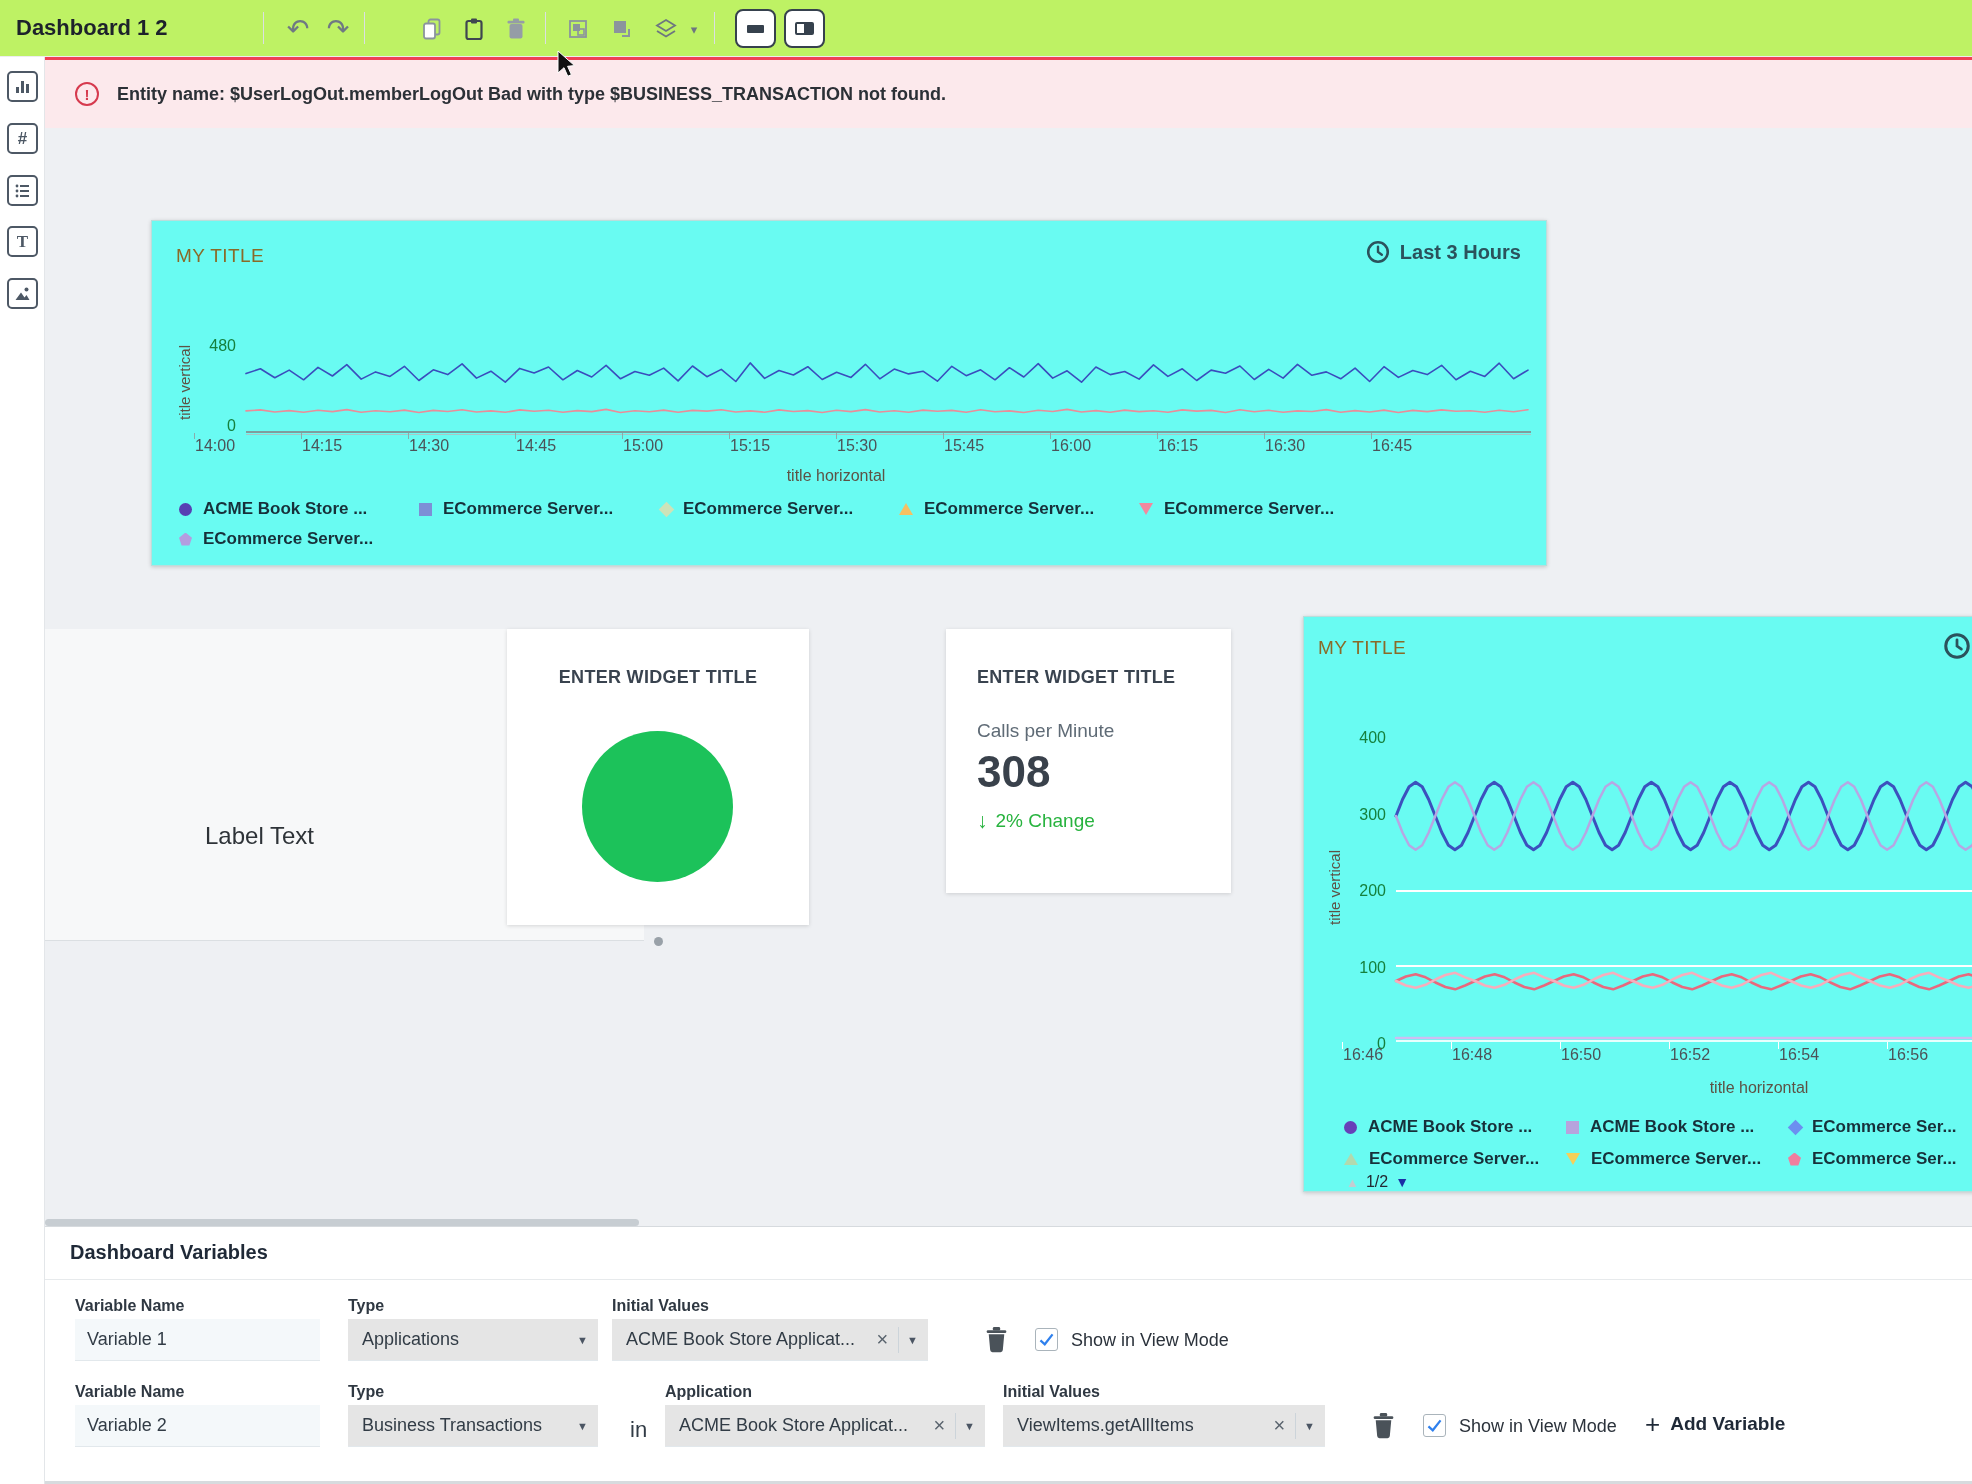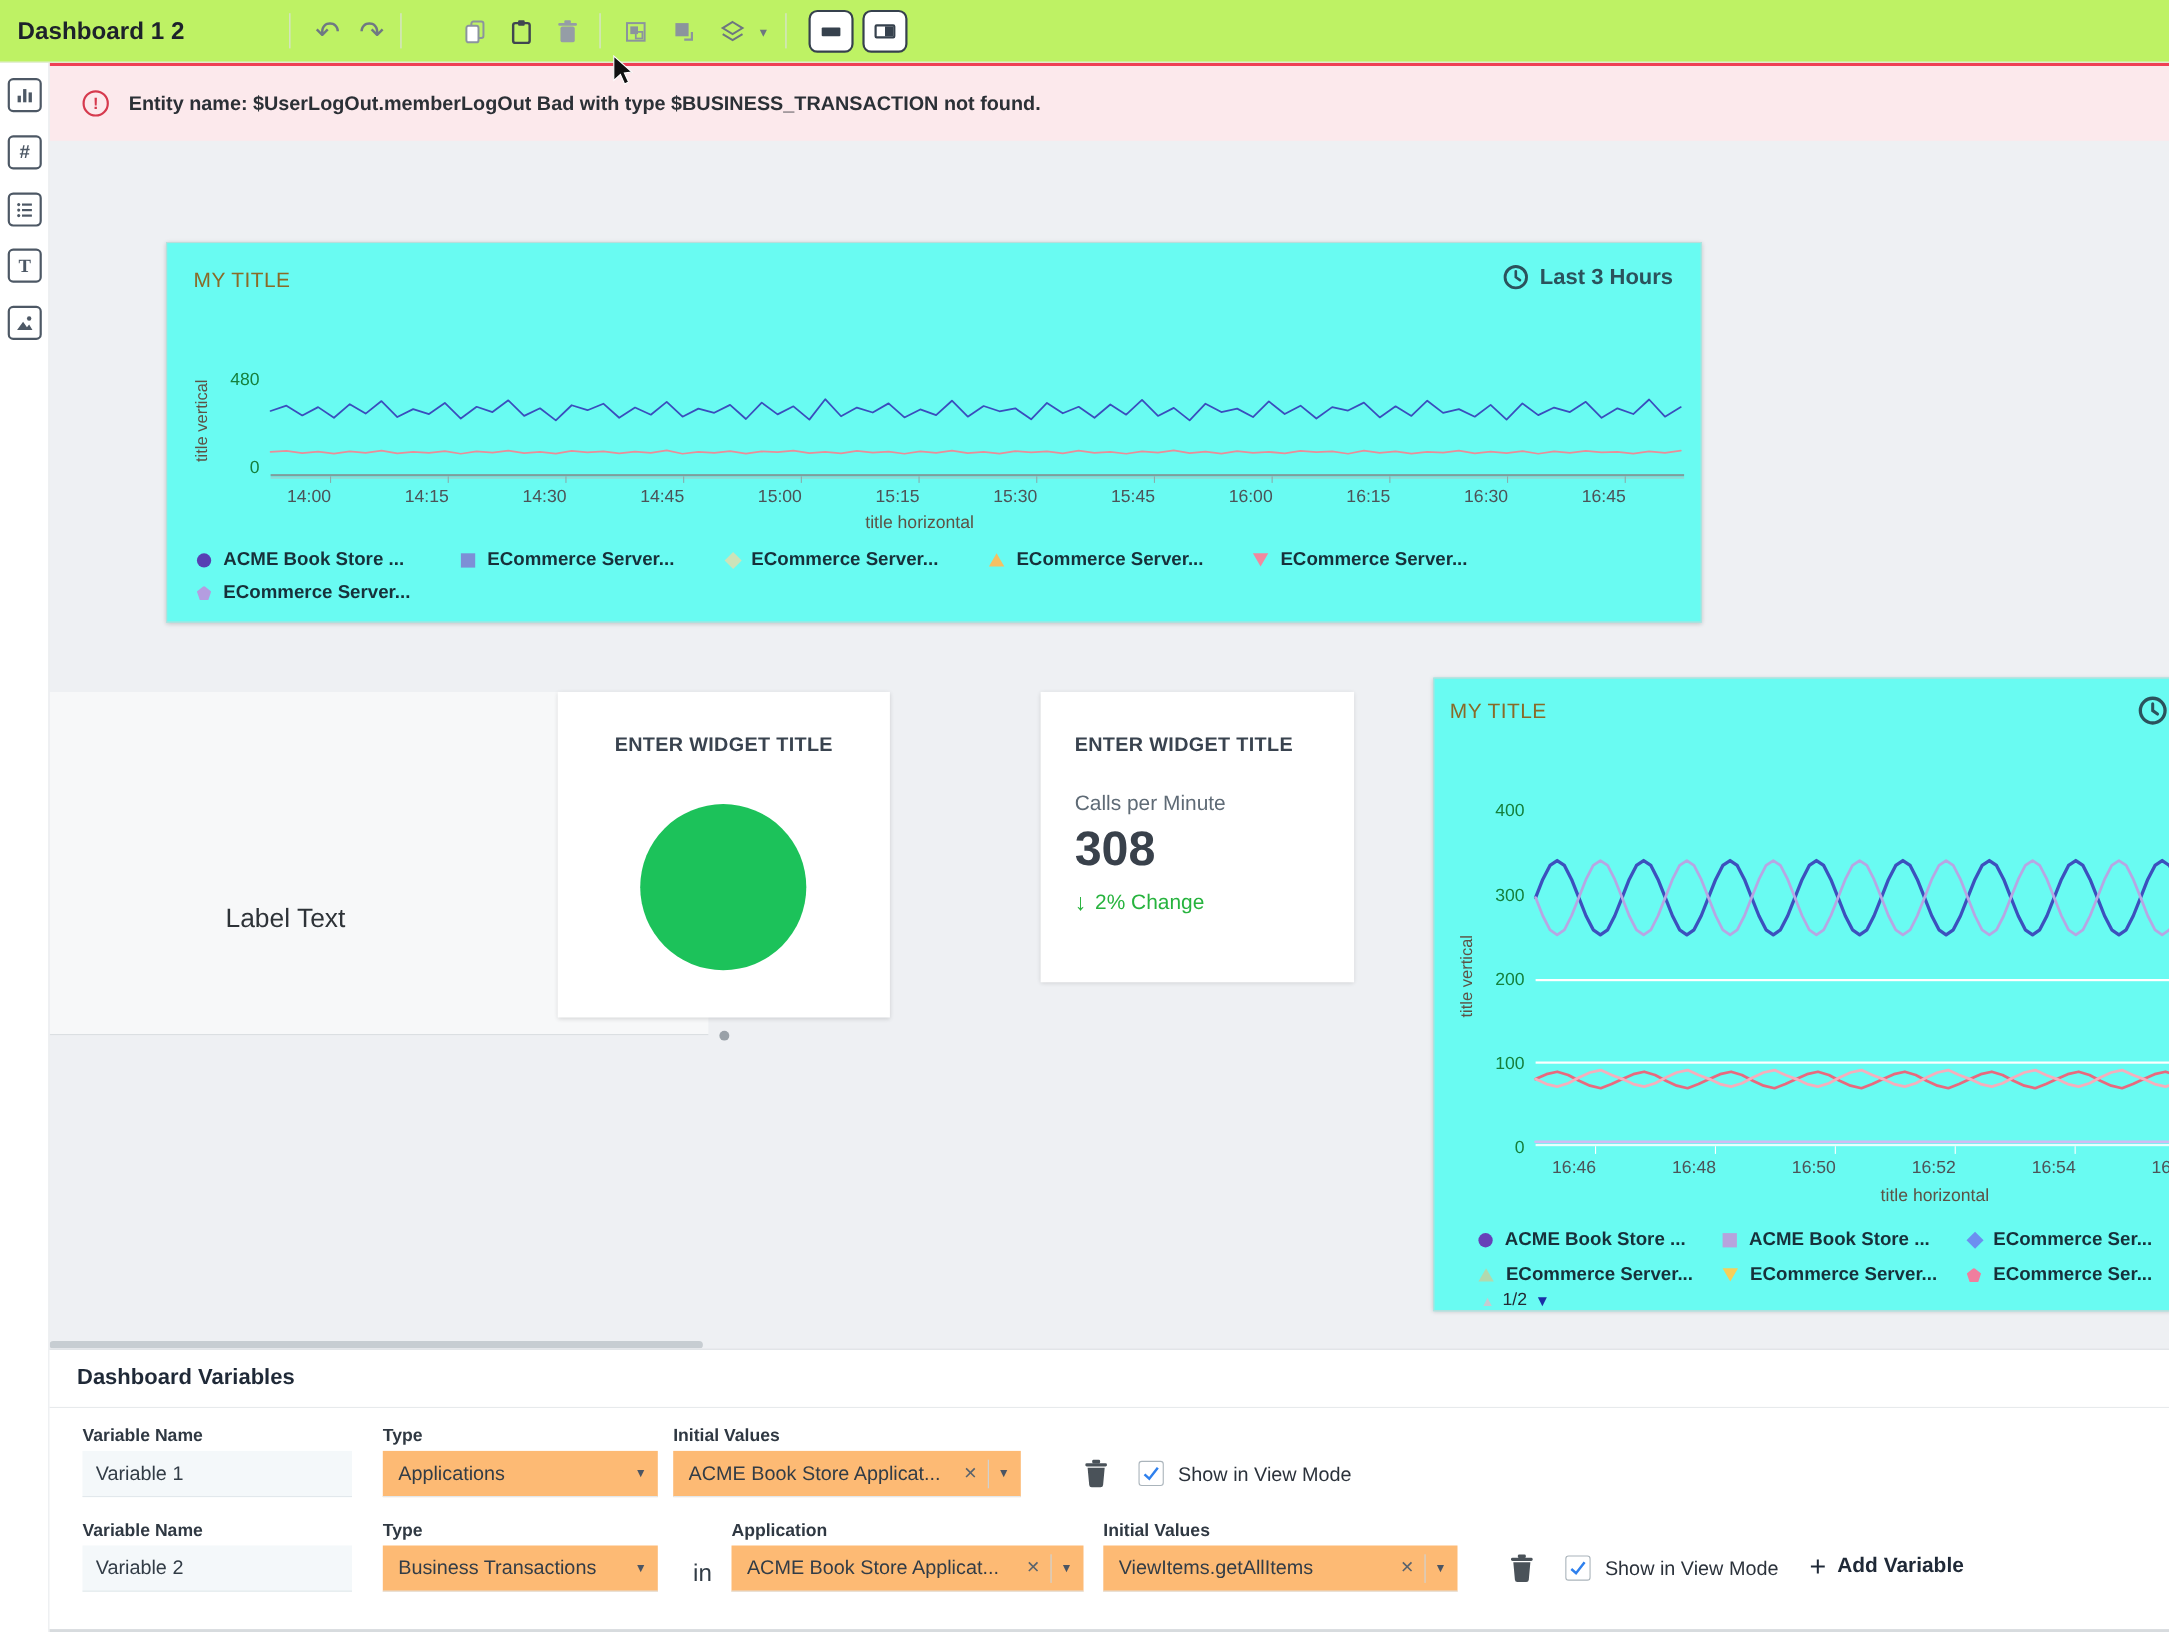--- a/index.html
+++ b/index.html
@@ -50,21 +50,21 @@
   .chart-title { position:absolute; font-size:19px; font-weight:normal; color:#8a6a28; letter-spacing:.4px; }
   .time-range { position:absolute; display:flex; align-items:center; gap:9px; color:#2b525c; font-size:20px; font-weight:bold; }
   .y-axis-title { position:absolute; font-size:15px; color:#5d5245; text-align:center; transform:rotate(-90deg); }
   .yticks { position:absolute; display:flex; flex-direction:column; justify-content:space-between; align-items:flex-end; }
   .yticks span { font-size:16px; color:#15803d; line-height:1; }
   .plot-svg { position:absolute; overflow:visible; }
   .baseline1 { position:absolute; height:4px; border-top:2px solid #7f9d9d; border-bottom:1px solid #aac6c6; }
   .baseline2 { position:absolute; height:2px; background:rgba(255,255,255,.85); }
   .gridline { position:absolute; height:2px; background:#fff; }
   .xticks { position:absolute; display:flex; }
-  .tick-cell { display:flex; flex-direction:column; align-items:flex-end; width:var(--cellw); }
+  .tick-cell { display:flex; flex-direction:row; align-items:flex-start; width:var(--cellw); }
   .tick-mark { width:1px; height:6px; background:#8aabab; }
   .xticks-white .tick-mark { background:#fff; height:7px; }
   .tick-label { margin-top:4px; font-size:16px; color:#4c5358; }
   .x-axis-title { position:absolute; font-size:16px; color:#5d5245; text-align:center; }
   .legend { position:absolute; display:flex; flex-wrap:wrap; }
   .legend-item { display:flex; align-items:center; cursor:pointer; }
   .legend-c1 .legend-item { width:240px; margin-bottom:10px; }
   .legend-c2 .legend-item { width:222px; margin-bottom:12px; }
   .legend-label { font-size:17px; font-weight:bold; color:#17303a; white-space:nowrap; overflow:hidden; }
   .marker { width:13px; height:13px; display:inline-block; flex:none; margin-right:11px; }
@@ -90,21 +90,21 @@
   .resize-handle { position:absolute; width:9px; height:9px; border-radius:50%; background:#99a1a8; }
   .hscroll-notch { position:absolute; left:0; top:1091px; width:594px; height:7px; background:#c7cdd2; border-radius:4px; }
   
   .vars-panel { position:absolute; left:45px; top:1226px; width:1927px; height:258px; background:#fff;
                 border-top:1px solid #d6dade; border-bottom:3px solid #d7dbde; z-index:4; }
   .vars-title { position:absolute; left:25px; top:14px; font-size:20px; font-weight:bold; color:#1f2937; }
   .vars-divider { position:absolute; left:0; top:52px; width:100%; height:1px; background:#e7eaec; }
   .field-label { position:absolute; font-size:16px; font-weight:bold; color:#2f3842; }
   .var-input { position:absolute; height:42px; background:#f4f8fa; border:none; border-bottom:1px solid #e2e8ec;
                font-family:"Liberation Sans",sans-serif; font-size:18px; color:#323c46; padding:0 12px; }
-  .var-select, .var-chip { position:absolute; height:42px; background:#fdba74; border-bottom:1px solid #e2e8ec;
+  .var-select, .var-chip { position:absolute; height:42px; background:#e5e5e5; border-bottom:1px solid #e2e8ec;
                display:flex; align-items:center; padding:0 10px 0 14px; cursor:pointer; }
   .sel-text { flex:1; font-size:18px; color:#323c46; white-space:nowrap; overflow:hidden; }
   .sel-caret { font-size:11px; color:#4b5563; margin-left:8px; }
   .chip-x { font-size:20px; color:#59636d; margin:0 10px; cursor:pointer; }
   .chip-div { width:1px; height:26px; background:#ccd4da; }
   .in-text { position:absolute; font-size:22px; color:#323c46; }
   .icon-btn { position:absolute; background:none; border:none; cursor:pointer; padding:0; }
   .checkbox { position:absolute; width:23px; height:23px; background:#fff; border:1.5px solid #aab4bb; border-radius:3px;
               display:flex; align-items:center; justify-content:center; cursor:pointer; }
   .cb-label { position:absolute; font-size:18px; color:#2b323b; }

